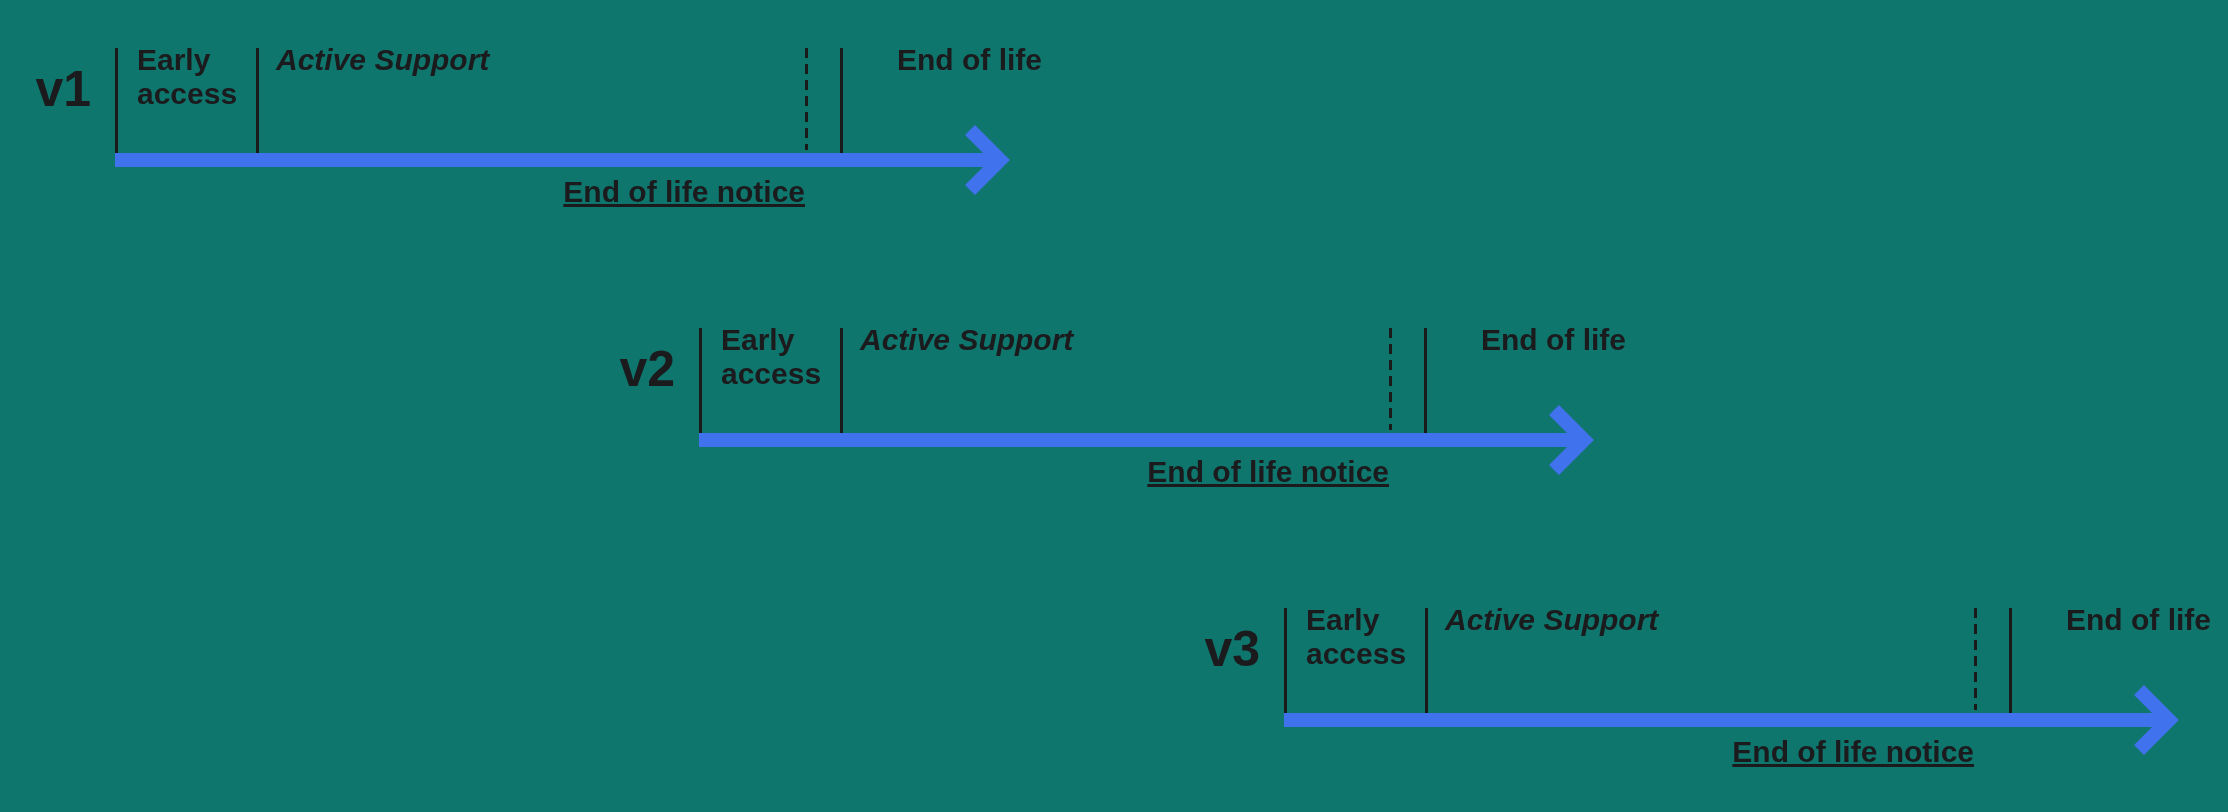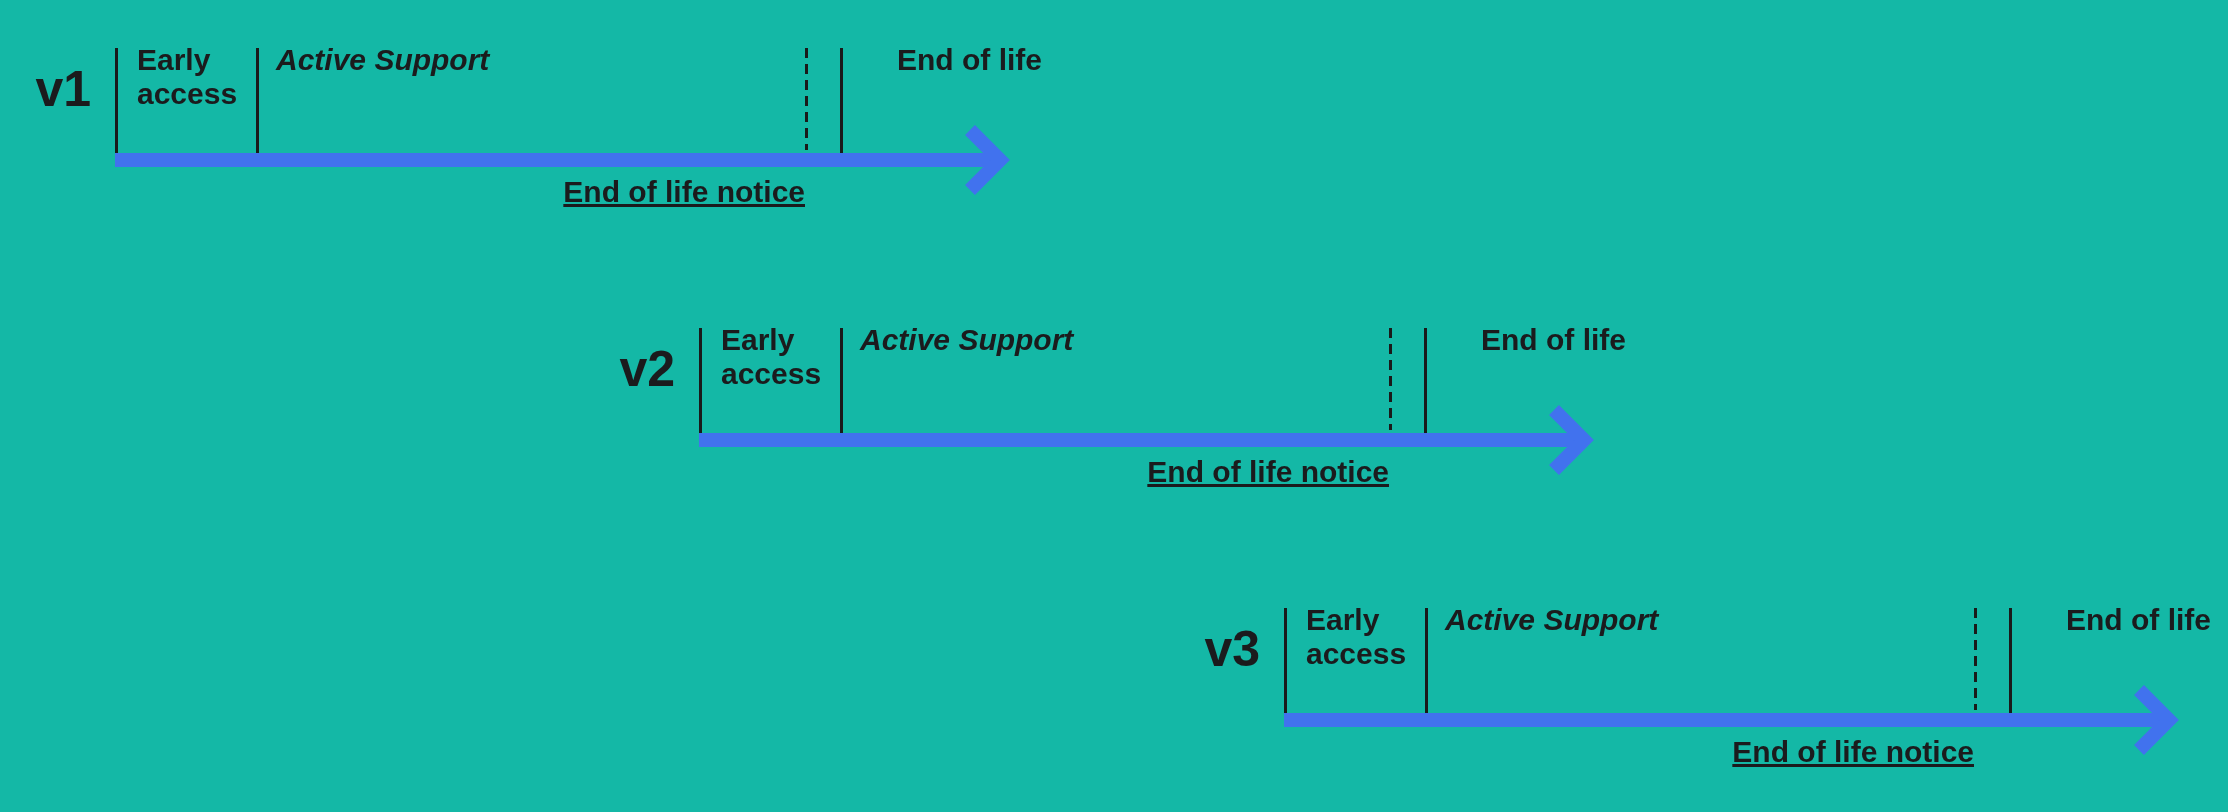--- a/index.html
+++ b/index.html
@@ -4,21 +4,21 @@
 <style>
   html, body {
     margin: 0;
     padding: 0;
     background: #ffffff;
   }
   .canvas {
     position: relative;
     width: 2228px;
     height: 812px;
-    background: #14b8a6;
+    background: #0f766e;
     overflow: hidden;
     font-family: "Liberation Sans", "DejaVu Sans", sans-serif;
     color: #1b1b1d;
   }
   .row {
     position: absolute;
     width: 940px;
     height: 220px;
   }
   .row-1 { left: 117px; top: 48px; }

